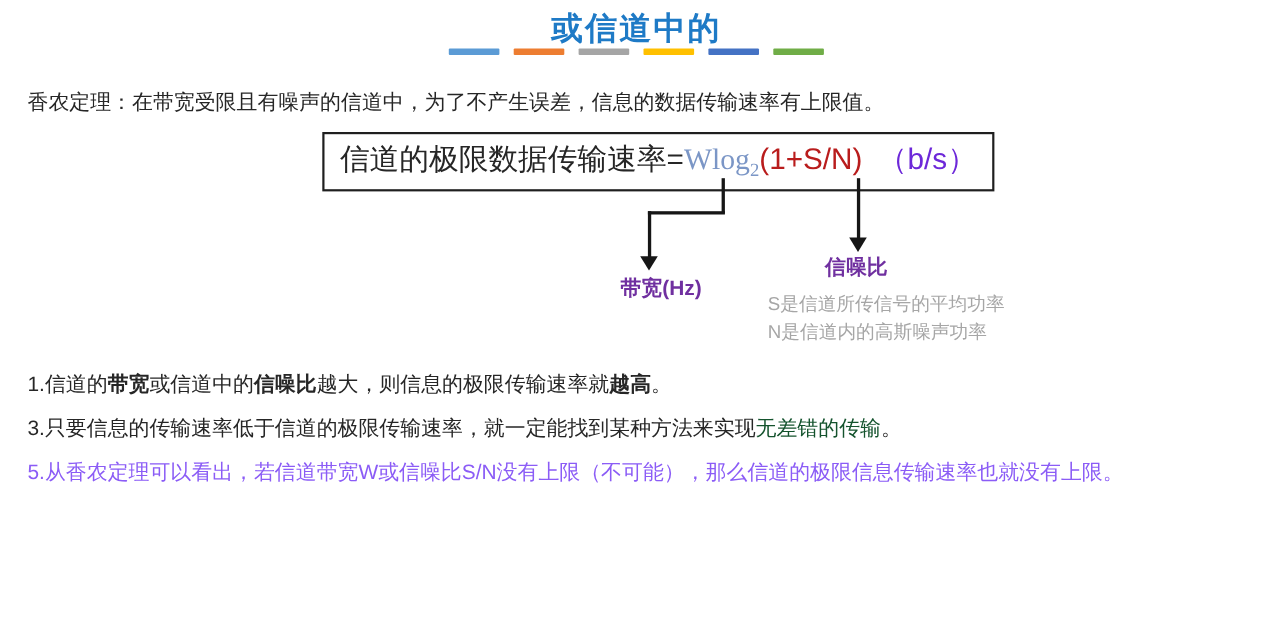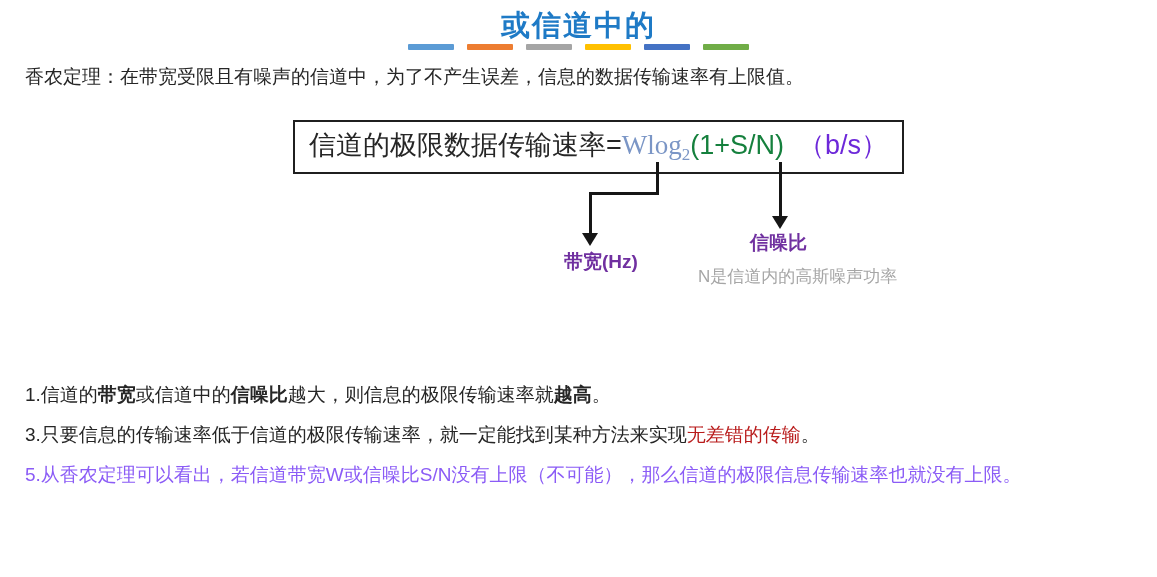--- a/index.html
+++ b/index.html
@@ -16,21 +16,21 @@
   .title {
     position:absolute; top:6px; left:0; width:100%;
     text-align:center; font-size:29px; font-weight:bold; letter-spacing:2px;
   }
   .bars {
     position:absolute; top:44px; left:0; width:100%;
     display:flex; justify-content:center; gap:13px;
   }
   .bar { width:46px; height:6px; border-radius:1px; }
 
-  .intro { position:absolute; left:25px; top:64px; font-size:19px; }
+  .intro { position:absolute; left:25px; top:80px; font-size:19px; }
 
   .formula-box {
     position:absolute; left:293px; top:120px;
     border:2px solid #1f1f1f;
     padding:5px 14px 7px 14px;
     font-size:27px; white-space:nowrap;
     background:#fff;
   }
   .formula-box sub { font-size:17px; }
   .f-unit { margin-left:14px; color:#6d28d9; }
@@ -41,21 +41,21 @@
   .head {
     position:absolute; width:0; height:0;
     border-left:8px solid transparent;
     border-right:8px solid transparent;
     border-top:13px solid #161616;
   }
 
   .callout-label { position:absolute; font-size:19px; font-weight:bold; }
   .snr-note { position:absolute; left:698px; top:264px; font-size:17px; line-height:25px; }
 
-  .notes { position:absolute; left:25px; top:336px; width:1118px; font-size:19px;margin-top:45px; }
+  .notes { position:absolute; left:25px; top:336px; width:1118px; font-size:19px; }
   .notes p { margin-bottom:12px; line-height:28px; }
   .notes b { font-weight:bold; }
 </style>
 </head>
 <body>
 
 <div class="slide">
 
   <h1 class="title" style="color: rgb(30, 122, 198);">或信道中的</h1>
 
@@ -63,36 +63,37 @@
       <div class="bar" style="background-color: rgb(91, 155, 213);"></div>
       <div class="bar" style="background-color: rgb(237, 125, 49);"></div>
       <div class="bar" style="background-color: rgb(165, 165, 165);"></div>
       <div class="bar" style="background-color: rgb(255, 192, 0);"></div>
       <div class="bar" style="background-color: rgb(68, 114, 196);"></div>
       <div class="bar" style="background-color: rgb(112, 173, 71);"></div>
     </div>
 
   <p class="intro">香农定理：在带宽受限且有噪声的信道中，为了不产生误差，信息的数据传输速率有上限值。</p>
 
-  <div class="formula-box"><span>信道的极限数据传输速率=</span><span style="color: rgb(123, 150, 198); font-family: Liberation Serif, serif;"><span>Wlog</span><sub>2</sub></span><span style="color: #15803d; text-align: right;">(1+S/N)</span><span class="f-unit">（b/s）</span></div>
+  <div class="formula-box"><span>信道的极限数据传输速率=</span><span style="color: rgb(123, 150, 198); font-family: Liberation Serif, serif;"><span>Wlog</span><sub>2</sub></span><span style="color: #b91c1c; text-align: right;">(1+S/N)</span><span class="f-unit">（b/s）</span></div>
 
   <div class="seg v" style="left:656px; top:162px; height:32px;"></div>
   <div class="seg h" style="left:589px; top:192px; width:70px;"></div>
   <div class="seg v" style="left:589px; top:192px; height:43px;"></div>
   <div class="head" style="left:582px; top:233px;"></div>
 
   <div class="seg v" style="left:779px; top:162px; height:56px;"></div>
   <div class="head" style="left:772px; top:216px;"></div>
 
   <div class="callout-label" style="left: 548px; top: 249px; color: rgb(112, 48, 160); margin-left: 16px;">带宽(Hz)</div>
   <div class="callout-label" style="left: 750px; top: 230px; color: rgb(112, 48, 160);">信噪比</div>
 
   <div class="snr-note" style="color: rgb(166, 166, 166);">
+    <div>S是信道所传信号的平均功率</div>
     <div>N是信道内的高斯噪声功率</div>
   </div>
 
   <div class="notes">
     <p><span>1.信道的</span><b>带宽</b><span>或信道中的</span><b>信噪比</b><span>越大，则信息的极限传输速率就</span><b>越高</b><span>。</span></p>
-    <p><span>3.只要信息的传输速率低于信道的极限传输速率，就一定能找到某种方法来实现</span><span style="color: #b91c1c; text-align: center;">无差错的传输</span><span>。</span></p>
+    <p><span>3.只要信息的传输速率低于信道的极限传输速率，就一定能找到某种方法来实现</span><span style="color: #14532d; text-align: center;">无差错的传输</span><span>。</span></p>
     <p style="color: #8b5cf6;">5.从香农定理可以看出，若信道带宽W或信噪比S/N没有上限（不可能），那么信道的极限信息传输速率也就没有上限。</p>
   </div>
 
 </div>
 
 </body></html>

